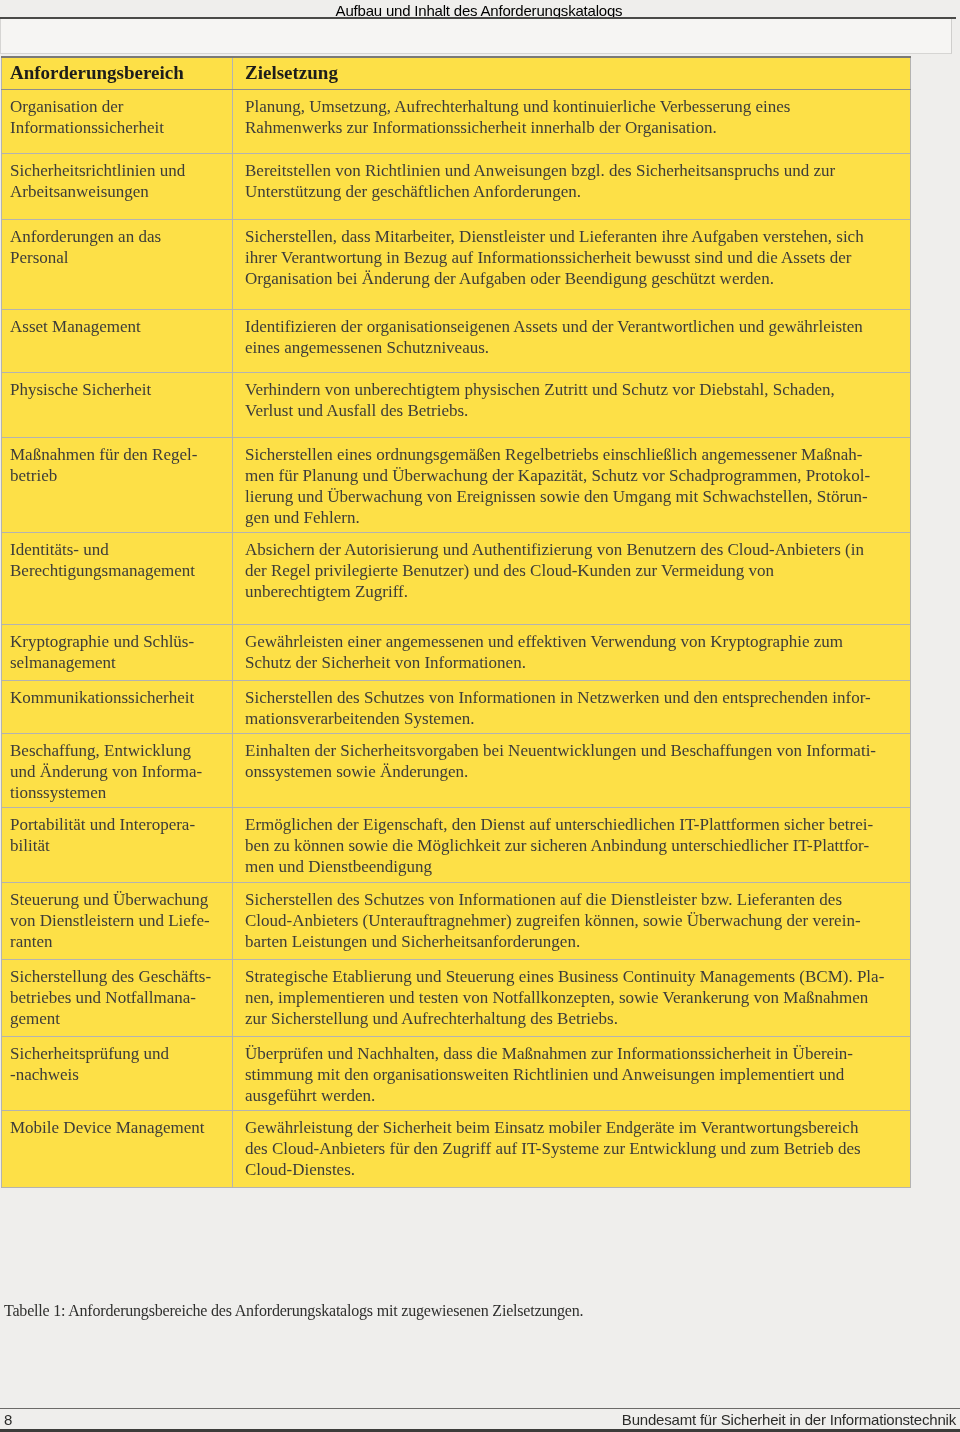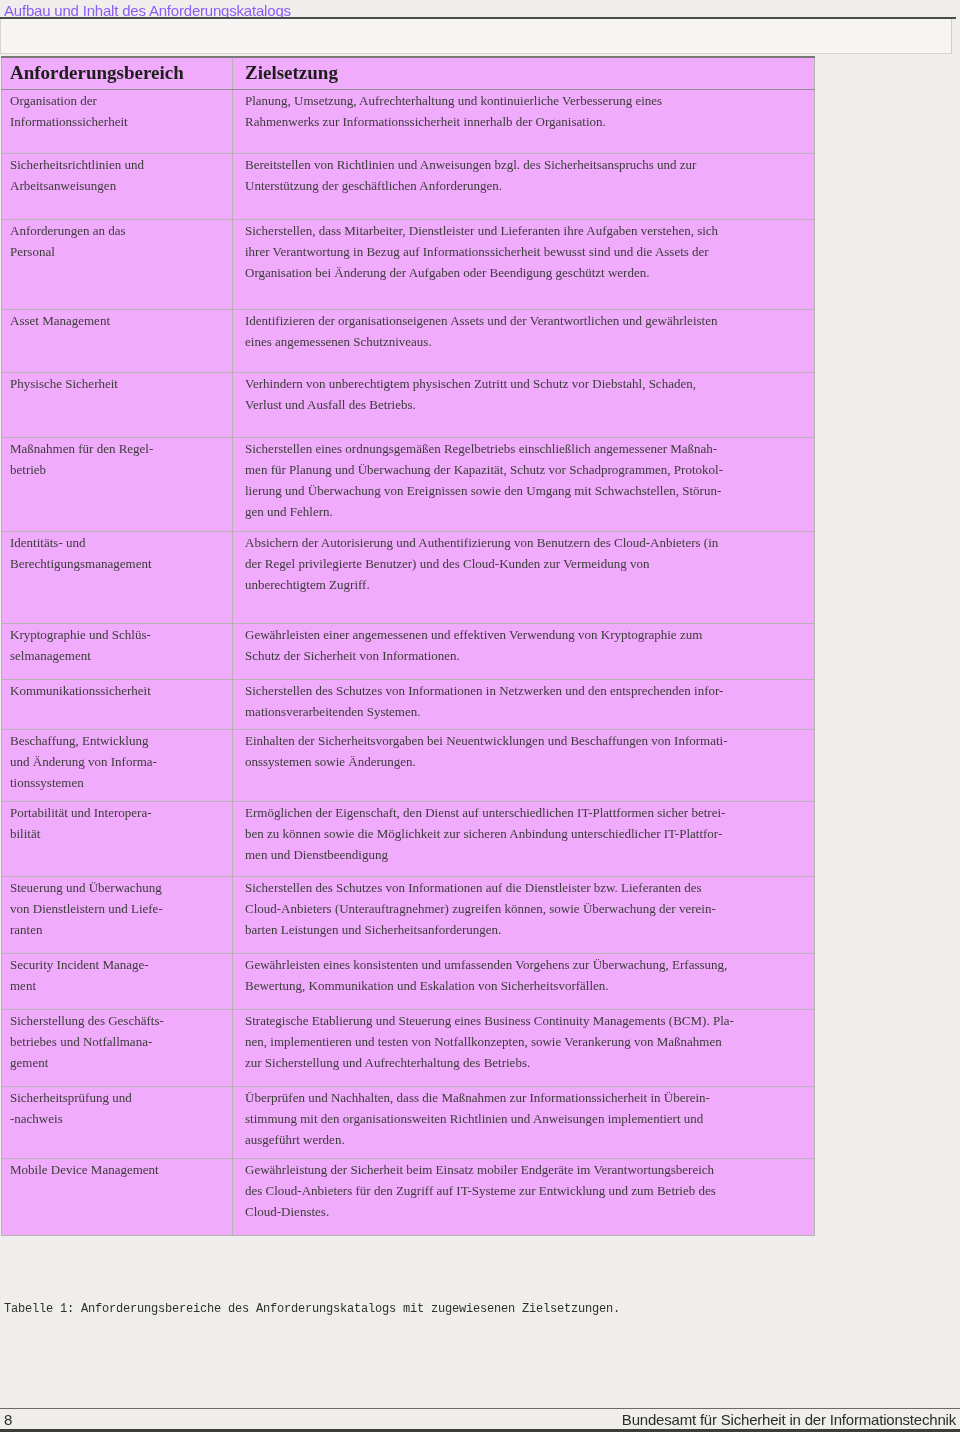--- a/index.html
+++ b/index.html
@@ -1,33 +1,33 @@
 <!DOCTYPE html>
 <html><head>
 <meta charset="utf-8">
 <style>
   html,body{margin:0;padding:0;}
   body{width:960px;height:1432px;background:#efeeec;font-family:"Liberation Serif",serif;color:#3d3c3a;overflow:hidden;}
   .page{position:relative;width:960px;height:1432px;background:#efeeec;}
 
   
-  .runhead{position:absolute;top:2px;left:4px;width:950px;font-family:"Liberation Sans",sans-serif;font-size:15px;letter-spacing:-0.2px;color:#8b5cf6;}
+  .runhead{position:absolute;top:2px;left:4px;width:950px;font-family:"Liberation Sans",sans-serif;font-size:15px;letter-spacing:-0.2px;color:#000000;text-align:center;}
   .runhead-rule{position:absolute;top:17px;left:0;width:956px;border-top:2px solid #4a4a48;}
   .empty-strip{position:absolute;top:19px;left:0;width:950px;height:34px;background:#f6f5f3;border-right:1px solid #cfcecc;border-bottom:1px solid #d6d5d3;border-left:1px solid #d6d5d3;}
 
   
-  table.req{position:absolute;top:56px;left:1px;width:814px;border-collapse:collapse;table-layout:fixed;background:#f0abfc;}
+  table.req{position:absolute;top:56px;left:1px;width:910px;border-collapse:collapse;table-layout:fixed;background:#fde047;}
   table.req col.c1{width:231px;}
-  table.req td,table.req th{vertical-align:top;border:1px solid #b4b3b1;padding:0 10px 4px 8px;font-size:13px;line-height:21px;}
+  table.req td,table.req th{vertical-align:top;border:1px solid #b4b3b1;padding:6px 10px 4px 8px;font-size:17px;line-height:21px;}
   table.req th{font-size:19px;line-height:24px;padding:3px 10px 2px 8px;text-align:left;color:#1d1d1b;border-top:2px solid #7a7977;border-bottom:1.5px solid #8f8e8c;font-weight:bold;}
   table.req td.ziel,table.req th.ziel{padding-left:12px;}
   .pre{white-space:pre-line;}
 
   
-  .caption{position:absolute;top:1302px;left:4px;width:950px;font-family:Liberation Mono, monospace;font-size:12px;letter-spacing:-0.2px;color:#2f2f2d;}
+  .caption{position:absolute;top:1302px;left:4px;width:950px;font-family:Liberation Serif, serif;font-size:16px;letter-spacing:-0.2px;color:#2f2f2d;}
 
   
   .watermark{position:absolute;top:1433px;left:40px;font-family:"Liberation Sans",sans-serif;font-size:11px;color:#d4d3d1;}
 
   
   .footer-rule{position:absolute;top:1408px;left:0;width:960px;border-top:1px solid #6b6a68;}
   .footer{position:absolute;top:1411px;left:4px;width:952px;display:flex;justify-content:space-between;font-family:"Liberation Sans",sans-serif;font-size:15px;letter-spacing:-0.2px;color:#2c2c2a;}
   .bottom-edge{position:absolute;top:1429px;left:0;width:960px;border-top:3px solid #3c3c3a;}
 </style>
 </head>
@@ -119,26 +119,20 @@
 men und Dienstbeendigung</span></td>
     </tr>
     <tr style="height:77px">
       <td><span class="pre">Steuerung und Überwachung
 von Dienstleistern und Liefe-
 ranten</span></td>
       <td class="ziel"><span class="pre">Sicherstellen des Schutzes von Informationen auf die Dienstleister bzw. Lieferanten des
 Cloud-Anbieters (Unterauftragnehmer) zugreifen können, sowie Überwachung der verein-
 barten Leistungen und Sicherheitsanforderungen.</span></td>
     </tr>
-    <tr style="height:56px">
-      <td><span class="pre">Security Incident Manage-
-ment</span></td>
-      <td class="ziel"><span class="pre">Gewährleisten eines konsistenten und umfassenden Vorgehens zur Überwachung, Erfassung,
-Bewertung, Kommunikation und Eskalation von Sicherheitsvorfällen.</span></td>
-    </tr>
     <tr style="height:77px">
       <td><span class="pre">Sicherstellung des Geschäfts-
 betriebes und Notfallmana-
 gement</span></td>
       <td class="ziel"><span class="pre">Strategische Etablierung und Steuerung eines Business Continuity Managements (BCM). Pla-
 nen, implementieren und testen von Notfallkonzepten, sowie Verankerung von Maßnahmen
 zur Sicherstellung und Aufrechterhaltung des Betriebs.</span></td>
     </tr>
     <tr style="height:72px">
       <td><span class="pre">Sicherheitsprüfung und

